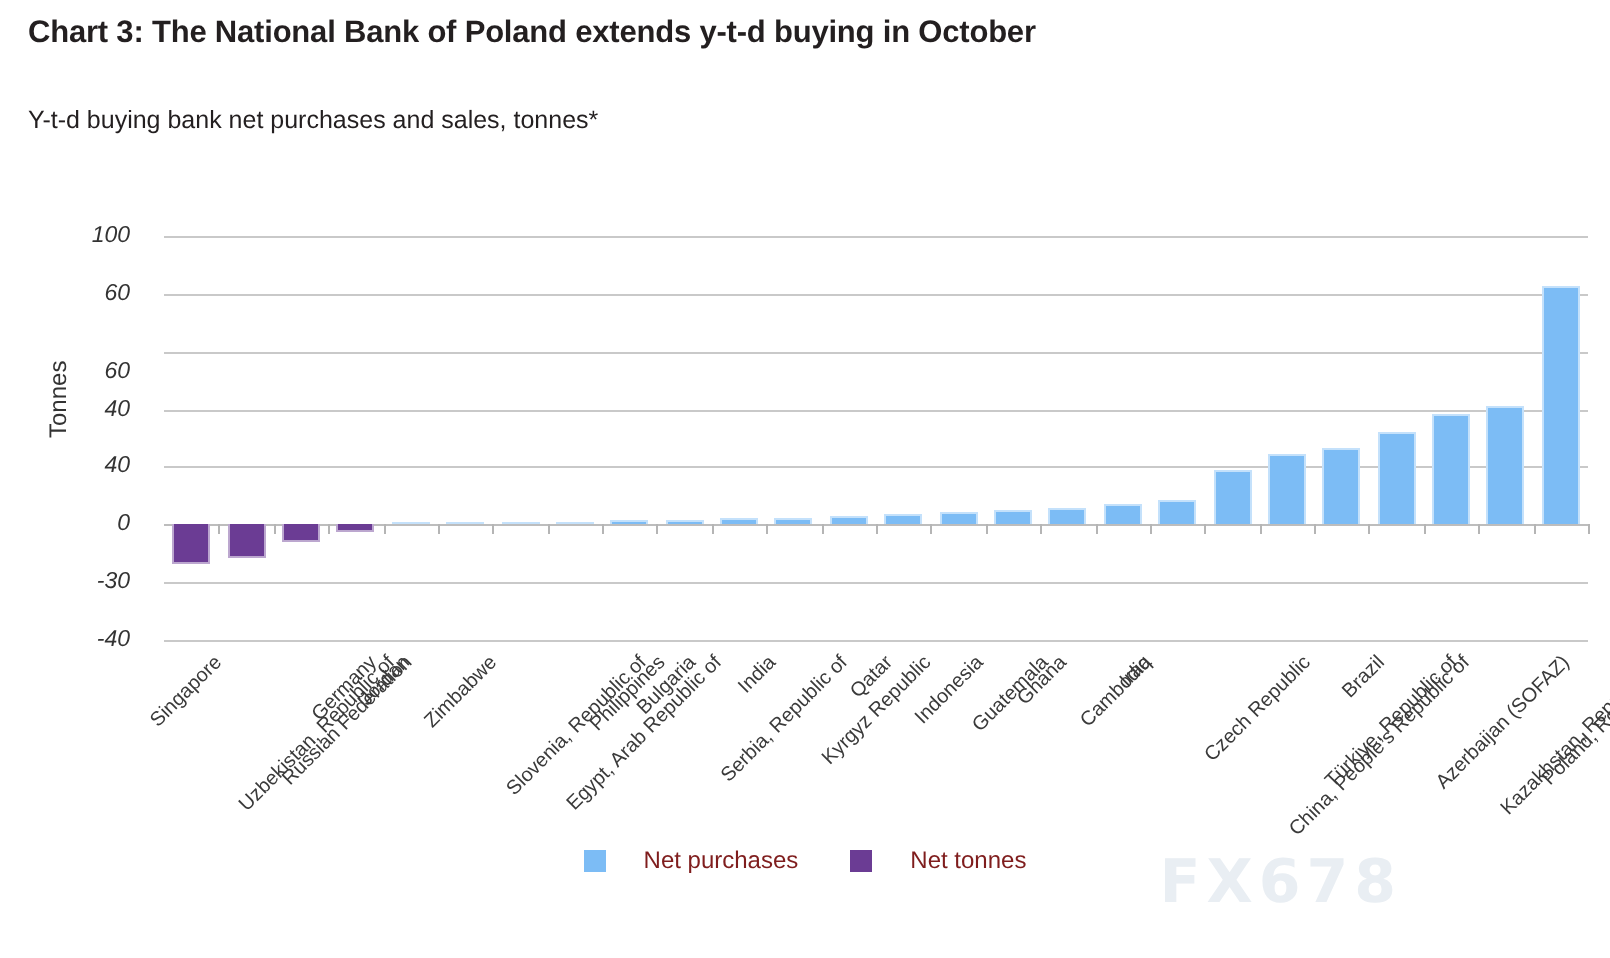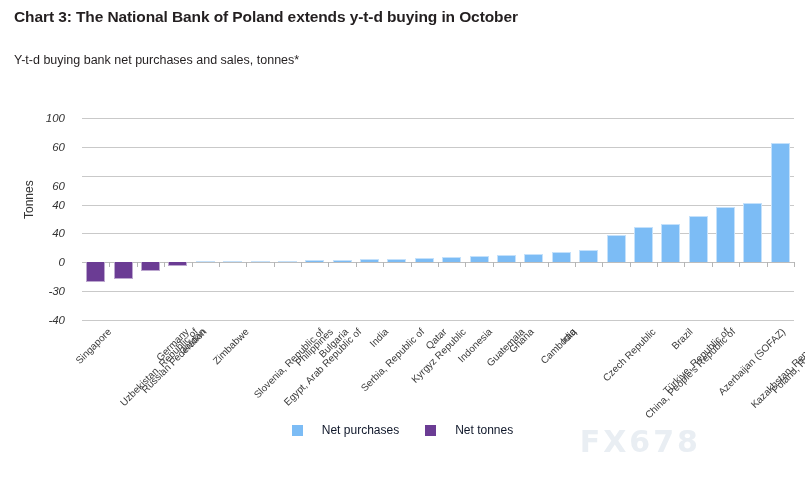--- a/index.html
+++ b/index.html
@@ -83,21 +83,21 @@
 
   
   .legend {
     position: absolute; left: 0; top: 423px; width: 805px;
     display: flex; justify-content: center; align-items: center; gap: 26px;
   }
   .legend-item { display: flex; align-items: center; gap: 7px; }
   .legend-swatch { width: 11px; height: 11px; display: inline-block; }
   .legend-swatch.purchases { background: #7cbcf5; }
   .legend-swatch.sales { background: #6b3c94; }
-  .legend-label { font-size: 12px; color: #0f172a; padding-left: 12px; }
+  .legend-label { font-size: 12px; color: #7f1d1d; padding-left: 12px; }
 
   
   .watermark {
     position: absolute; right: 22px; top: 424px;
     font-size: 30px; font-weight: bold;
     color: #e9eef3; letter-spacing: 3px;
     text-shadow: 0 1px 0 #ffffff;
     font-family: "DejaVu Sans", sans-serif;
   }
   .footnote {

